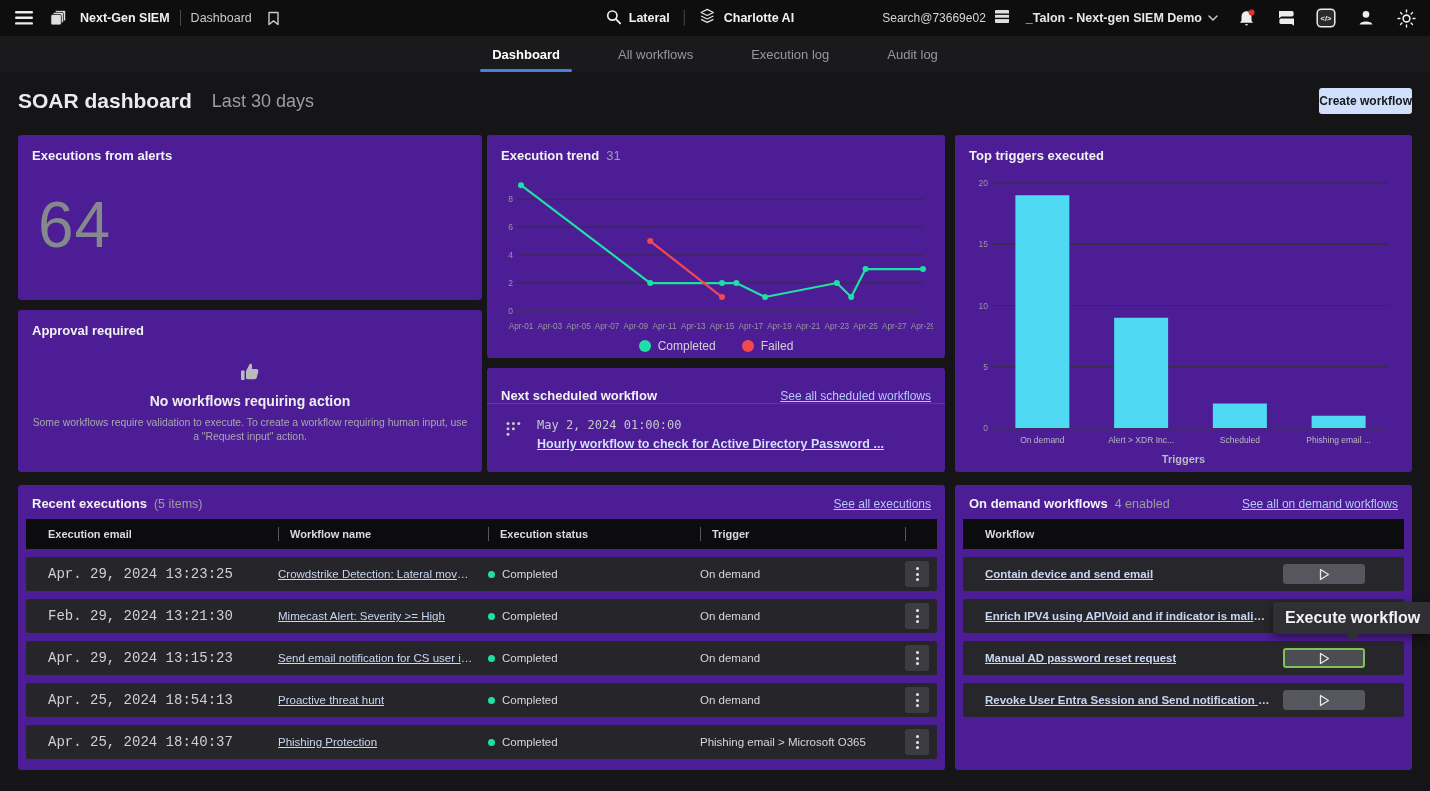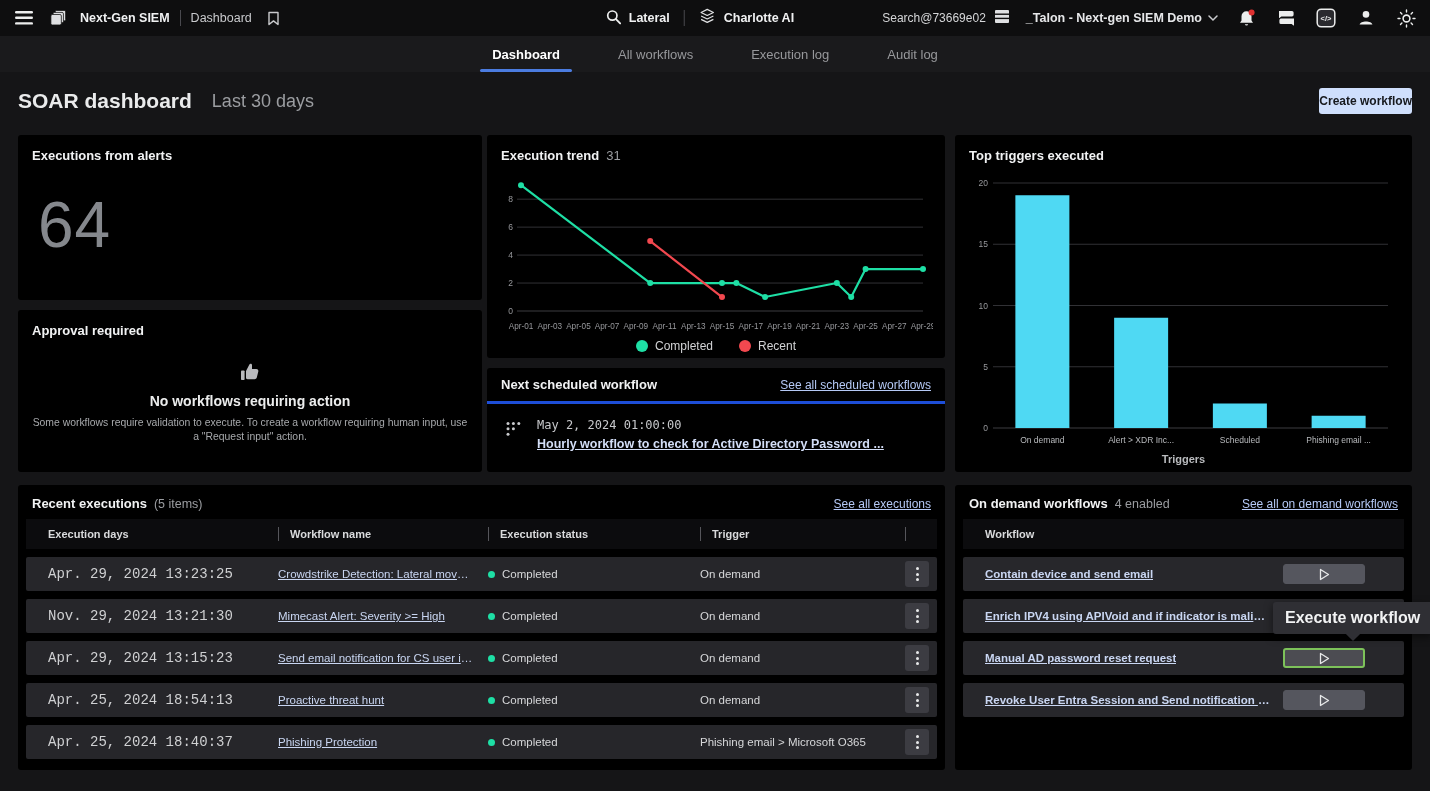--- a/index.html
+++ b/index.html
@@ -30,41 +30,41 @@
   .tab.active{color:#ffffff;font-weight:bold;}
   .tab.active::after{content:"";position:absolute;left:-6px;right:-6px;bottom:0;height:3px;border-radius:2px;background:#4b7ce0;}
 
   
   .page-header{position:absolute;left:0;top:72px;width:1430px;height:58px;display:flex;align-items:center;padding:0 18px;}
   .page-title{font-size:21px;font-weight:bold;color:#eaebec;}
   .page-range{font-size:18px;color:#9b9da1;margin-left:20px;}
   .create-btn{margin-left:auto;background:#cfdffc;color:#17191d;border:none;border-radius:3px;font-size:12px;font-weight:bold;padding:6px 0;cursor:pointer;font-family:inherit;}
 
   
-  .card{position:absolute;background:#000000;border-radius:3px;}
+  .card{position:absolute;background:#4c1d95;border-radius:3px;}
   .card-title{font-size:13px;font-weight:bold;color:#f1f2f3;}
   .card-head{padding:13px 14px 0 14px;display:flex;align-items:baseline;gap:7px;}
   .muted{color:#9b9da1;font-weight:normal;}
   .seeall{margin-left:auto;color:#b5c9f6;font-size:12px;text-decoration:underline;cursor:pointer;white-space:nowrap;}
 
   #card-exec{left:18px;top:135px;width:464px;height:165px;}
   .big-number{font-size:64px;font-weight:300;color:#85888d;margin:30px 0 0 20px;line-height:1;letter-spacing:1px;}
 
   #card-approval{left:18px;top:310px;width:464px;height:162px;}
   .approval-body{display:flex;flex-direction:column;align-items:center;text-align:center;margin-top:22px;padding:0 12px;}
   .approval-title{font-size:14px;font-weight:bold;color:#eceded;margin-top:6px;}
   .approval-desc{font-size:10.4px;color:#a7a9ac;margin-top:7px;line-height:1.35;}
 
   #card-trend{left:487px;top:135px;width:458px;height:223px;}
   .legend{display:flex;justify-content:center;gap:26px;align-items:center;margin-top:2px;}
   .legend-item{display:flex;align-items:center;gap:7px;font-size:12px;color:#d2d3d5;}
   .legend-dot{width:12px;height:12px;border-radius:50%;}
 
   #card-next{left:487px;top:368px;width:458px;height:104px;}
-  .next-head{display:flex;align-items:center;padding:0 14px;height:36px;border-bottom:3px solid #1d4ed8;}
+  .next-head{display:flex;align-items:flex-end;padding:0 14px;height:36px;border-bottom:1px solid #1d4ed8;}
   .next-body{display:flex;gap:14px;padding:14px 14px 0 18px;}
   .next-date{font-size:12px;color:#c7c8cb;}
   .next-link{display:inline-block;margin-top:5px;font-size:12.5px;font-weight:bold;color:#d3def7;text-decoration:underline;cursor:pointer;}
 
   #card-triggers{left:955px;top:135px;width:457px;height:337px;}
   .xlabel{text-align:center;font-size:11px;color:#b9bbbe;margin-top:1px;font-weight:bold;}
 
   #card-recent{left:18px;top:485px;width:927px;height:285px;}
   #card-ondemand{left:955px;top:485px;width:457px;height:285px;}
 
@@ -302,21 +302,21 @@
       <circle cx="151.21428571428572" cy="74.10752688172043" r="3" fill="#f2484f"></circle>
       <circle cx="223" cy="130.02150537634407" r="3" fill="#f2484f"></circle>
     </svg>
   <div class="legend" id="trend-legend">
       <div class="legend-item">
         <span class="legend-dot" style="background: rgb(30, 223, 165);"></span>
         <span>Completed</span>
       </div>
       <div class="legend-item">
         <span class="legend-dot" style="background: rgb(242, 72, 79);"></span>
-        <span>Recent</span>
+        <span>Failed</span>
       </div>
     </div>
 </div>
 
 <div class="card" id="card-next">
   <div class="next-head">
     <span class="card-title">Next scheduled workflow</span>
     <span class="seeall">See all scheduled workflows</span>
   </div>
   <div class="next-body">
@@ -367,21 +367,21 @@
 </div>
 
 <div class="card" id="card-recent">
   <div class="card-head" style="padding-top:11px;">
     <span class="card-title">Recent executions</span>
     <span class="muted" style="font-size:12.5px;">(5 items)</span>
     <span class="seeall">See all executions</span>
   </div>
   <div class="tablewrap">
     <div class="thead recent-grid">
-      <div class="th">Execution days</div>
+      <div class="th">Execution email</div>
       <div class="th divided">Workflow name</div>
       <div class="th divided">Execution status</div>
       <div class="th divided">Trigger</div>
       <div class="th divided"></div>
     </div>
     <div id="recent-body">
         <div class="trow recent-grid">
           <div class="cell-date">Apr. 29, 2024 13:23:25</div>
           <div class="cell-link">Crowdstrike Detection: Lateral moveme...</div>
           <div class="cell-status">
@@ -389,21 +389,21 @@
             <span>Completed</span>
           </div>
           <div class="cell-trigger">On demand</div>
           <button class="kebab">
             <i></i>
             <i></i>
             <i></i>
           </button>
         </div>
         <div class="trow recent-grid">
-          <div class="cell-date">Nov. 29, 2024 13:21:30</div>
+          <div class="cell-date">Feb. 29, 2024 13:21:30</div>
           <div class="cell-link">Mimecast Alert: Severity &gt;= High</div>
           <div class="cell-status">
             <span class="status-dot" style="background: rgb(30, 223, 165);"></span>
             <span>Completed</span>
           </div>
           <div class="cell-trigger">On demand</div>
           <button class="kebab">
             <i></i>
             <i></i>
             <i></i>

